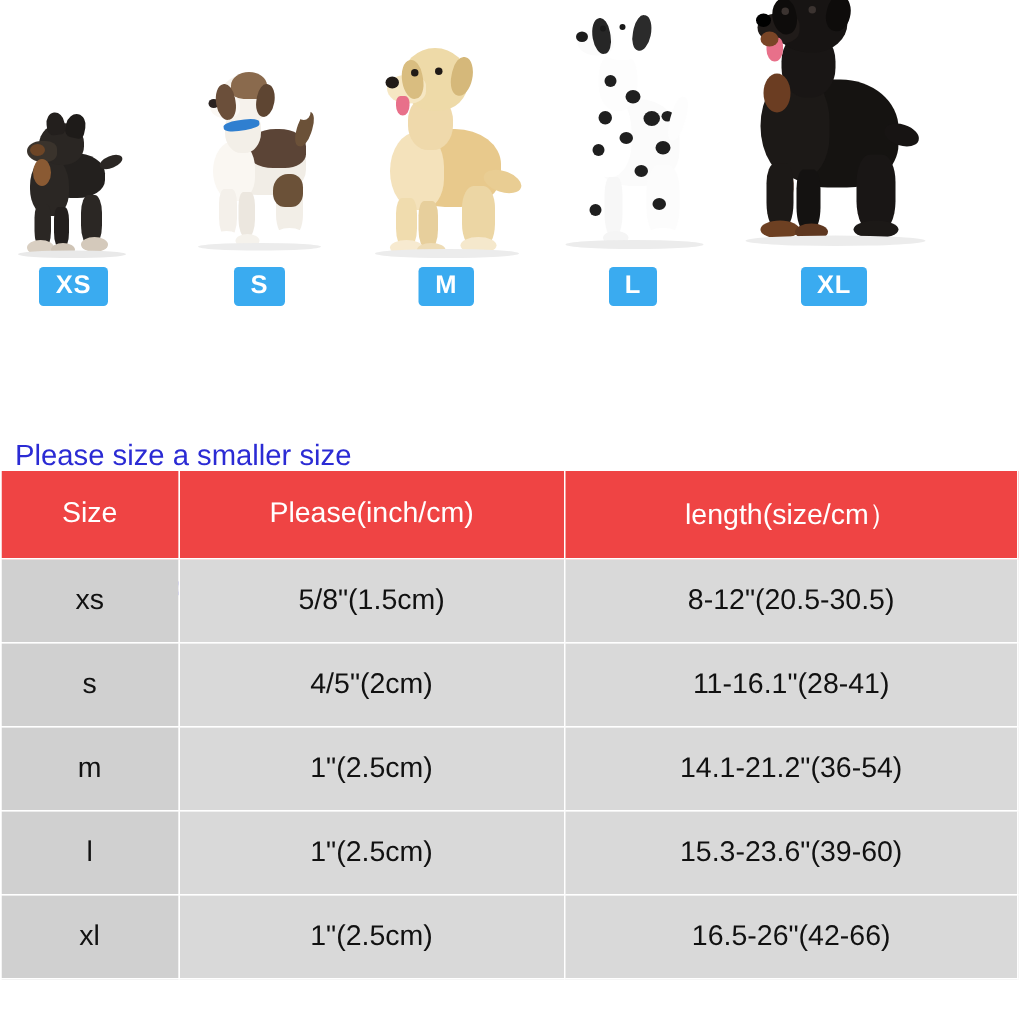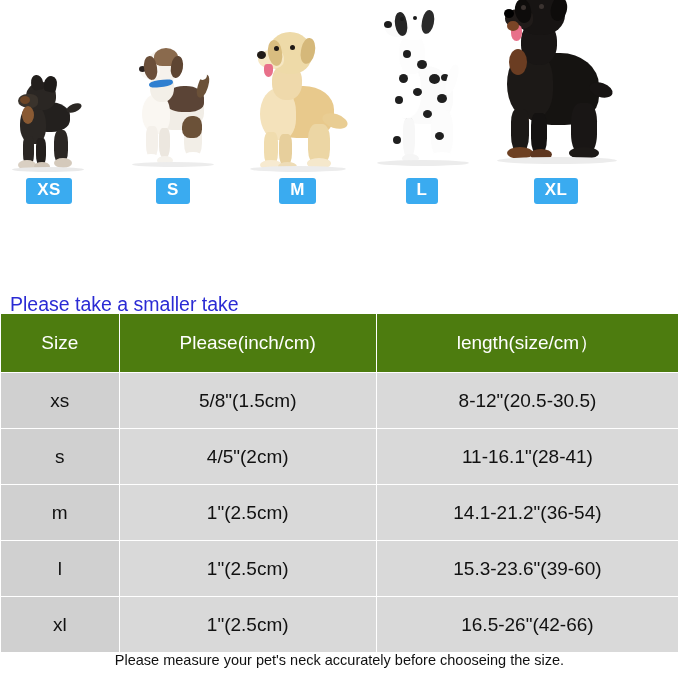--- a/index.html
+++ b/index.html
@@ -76,21 +76,21 @@
   }
   table.size-table th,
   table.size-table td {
     border: 1px solid #ffffff;
     text-align: center;
     padding: 0;
     height: 55px;
     font-weight: normal;
   }
   table.size-table thead th {
-    background: #4d7c0f;
+    background: #ef4444;
     color: #ffffff;
     font-size: 19px;
     height: 58px;
   }
   table.size-table tbody td {
     background: #d9d9d9;
   }
   table.size-table tbody td.col-size {
     background: #d0d0d0;
     width: 118px;
@@ -301,21 +301,21 @@
         <div class="shape" style="left:6px; top:170px; width:120px; height:7px; background:#ececec; border-radius:50%;"></div>
       </div>
       <div class="badge-wrap">
         <span class="size-badge">XL</span>
       </div>
     </div>
 
   </div>
 
   <div class="note">
-    <div>Please take a smaller take</div>
+    <div>Please size a smaller size</div>
     <div>when your dog's neck size match two size.</div>
   </div>
 
   <table class="size-table">
     <colgroup>
       <col class="c1">
         <col class="c2">
         <col class="c3">
     </colgroup>
     <thead>
@@ -347,15 +347,14 @@
         <td>15.3-23.6"(39-60)</td>
       </tr>
       <tr>
         <td class="col-size">xl</td>
         <td>1"(2.5cm)</td>
         <td>16.5-26"(42-66)</td>
       </tr>
     </tbody>
   </table>
 
-  <div class="footnote">Please measure your pet's neck accurately before chooseing the size.</div>
 
 </div>
 
 </body></html>

